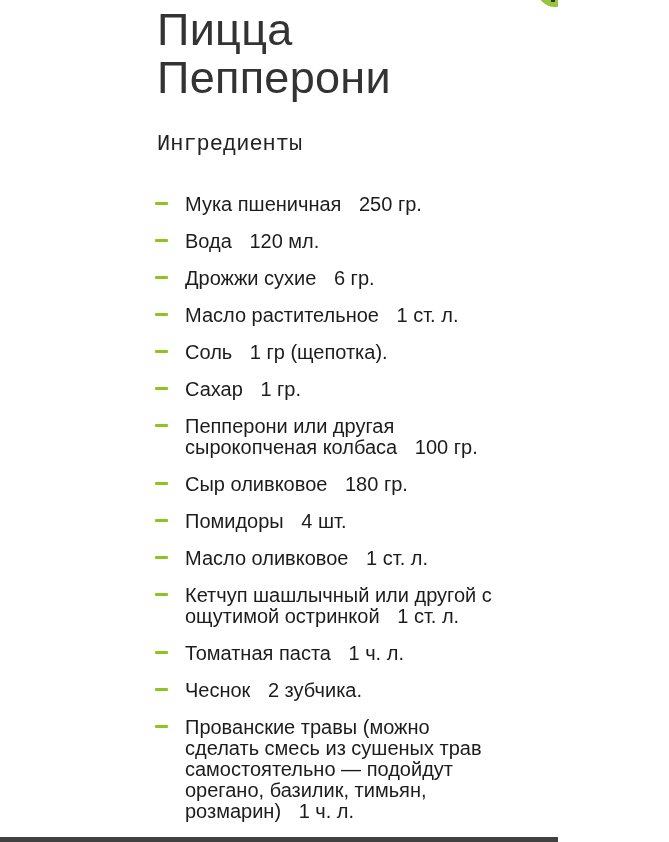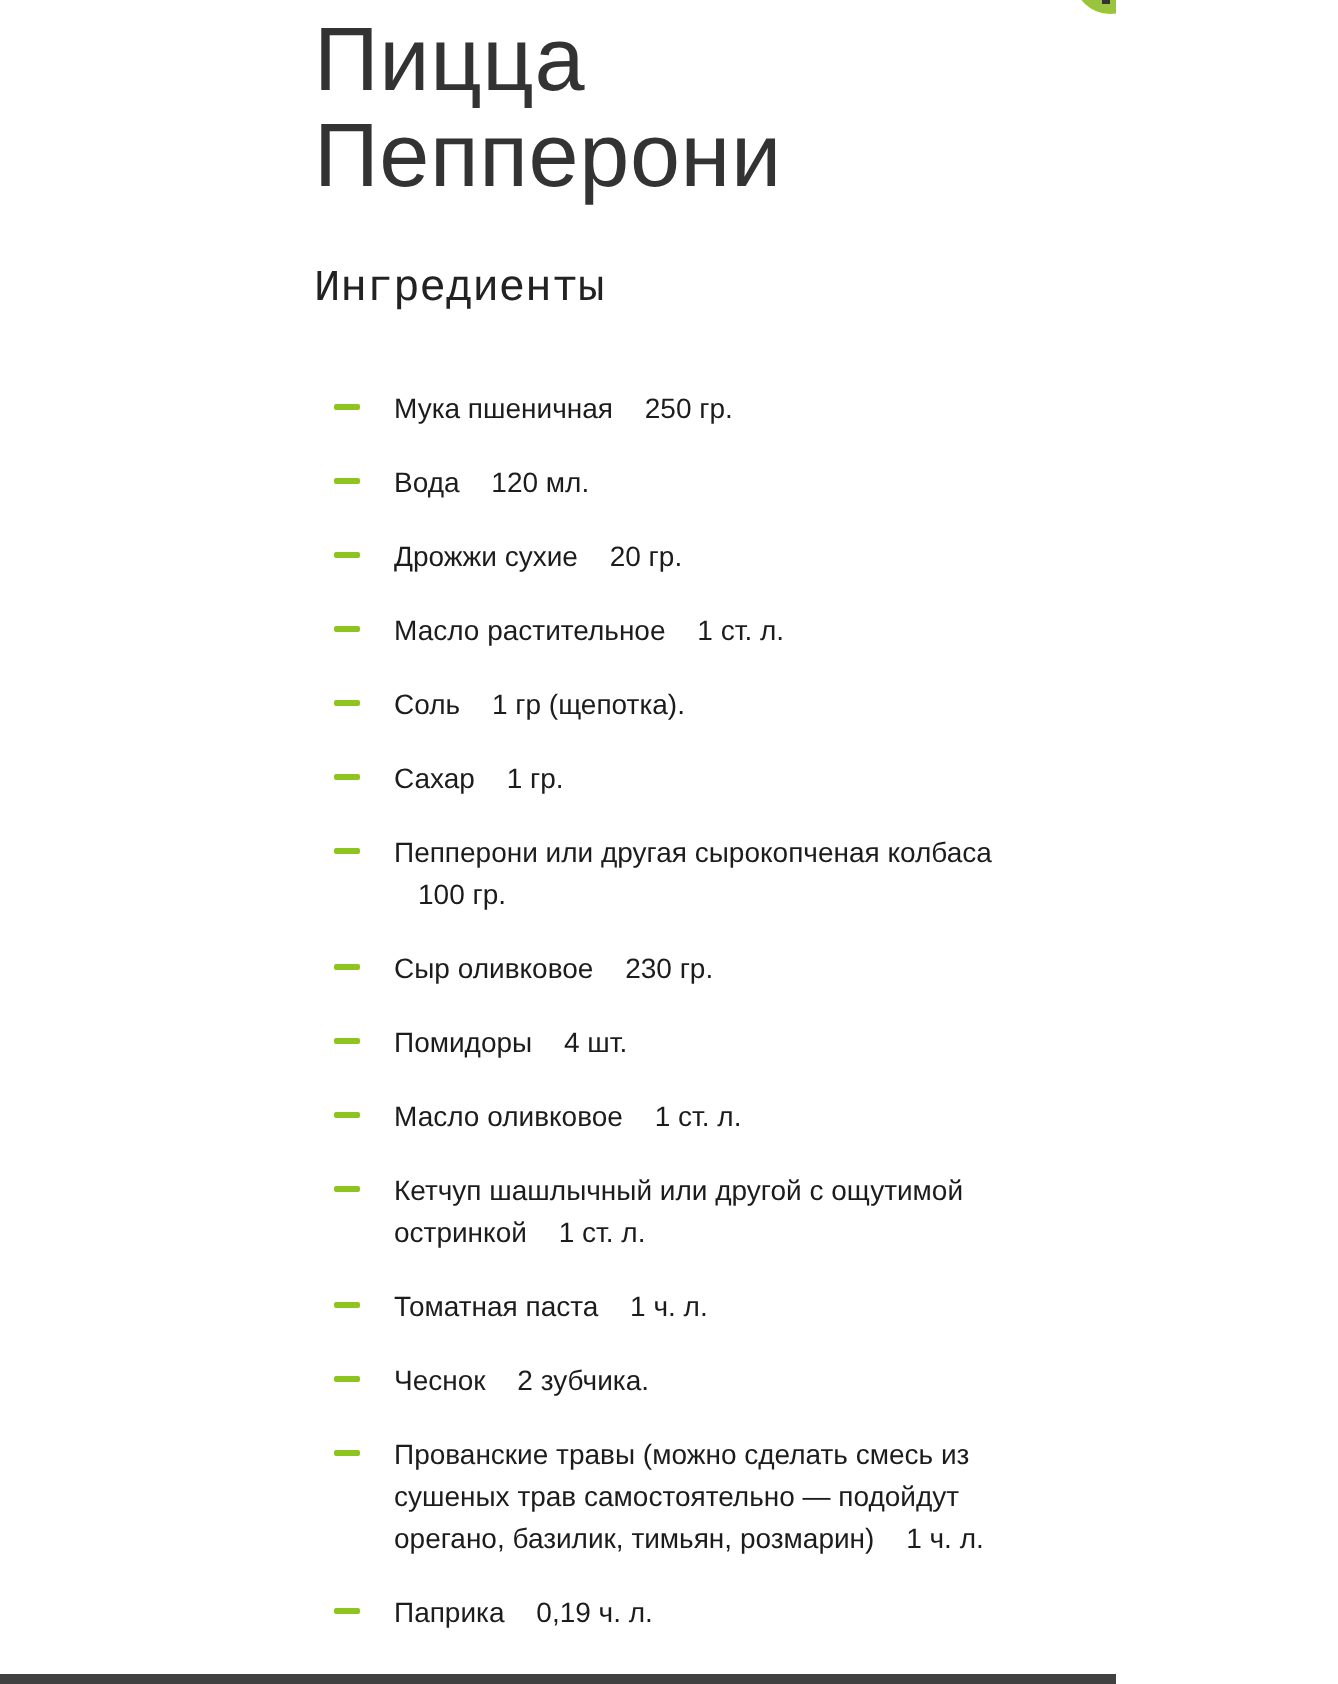--- a/index.html
+++ b/index.html
@@ -36,24 +36,23 @@
   }
   ul.ingredients {
     list-style: none;
     margin: 36px 0 0 0;
     padding: 0;
   }
   li.ingredient {
     display: flex;
     align-items: flex-start;
     margin: 0 0 16px 0;
-    font-size: 14px;
+    font-size: 20px;
     line-height: 21px;
     color: var(--text-dark, #1c1c1c);
-    justify-content: flex-end;
   }
   li.ingredient:last-child { margin-bottom: 10px; }
   .dash {
     flex: none;
     width: 13px;
     height: 3px;
     margin: 8px 17px 0 0;
     border-radius: 1px;
     background: var(--accent-green, #8dc41f);
   }
@@ -100,41 +99,41 @@
         <li class="ingredient">
           <span class="dash"></span>
           <span class="ing-text"><span>Мука пшеничная</span> <span class="amount">250 гр.</span></span>
         </li>
         <li class="ingredient">
           <span class="dash"></span>
           <span class="ing-text"><span>Вода</span> <span class="amount">120 мл.</span></span>
         </li>
         <li class="ingredient">
           <span class="dash"></span>
-          <span class="ing-text"><span>Дрожжи сухие</span> <span class="amount">20 гр.</span></span>
+          <span class="ing-text"><span>Дрожжи сухие</span> <span class="amount">6 гр.</span></span>
         </li>
         <li class="ingredient">
           <span class="dash"></span>
           <span class="ing-text"><span>Масло растительное</span> <span class="amount">1 ст. л.</span></span>
         </li>
         <li class="ingredient">
           <span class="dash"></span>
           <span class="ing-text"><span>Соль</span> <span class="amount">1 гр (щепотка).</span></span>
         </li>
         <li class="ingredient">
           <span class="dash"></span>
           <span class="ing-text"><span>Сахар</span> <span class="amount">1 гр.</span></span>
         </li>
         <li class="ingredient">
           <span class="dash"></span>
           <span class="ing-text"><span>Пепперони или другая сырокопченая колбаса</span> <span class="amount">100 гр.</span></span>
         </li>
         <li class="ingredient">
           <span class="dash"></span>
-          <span class="ing-text"><span>Сыр оливковое</span> <span class="amount">230 гр.</span></span>
+          <span class="ing-text"><span>Сыр оливковое</span> <span class="amount">180 гр.</span></span>
         </li>
         <li class="ingredient">
           <span class="dash"></span>
           <span class="ing-text"><span>Помидоры</span> <span class="amount">4 шт.</span></span>
         </li>
         <li class="ingredient">
           <span class="dash"></span>
           <span class="ing-text"><span>Масло оливковое</span> <span class="amount">1 ст. л.</span></span>
         </li>
         <li class="ingredient">

